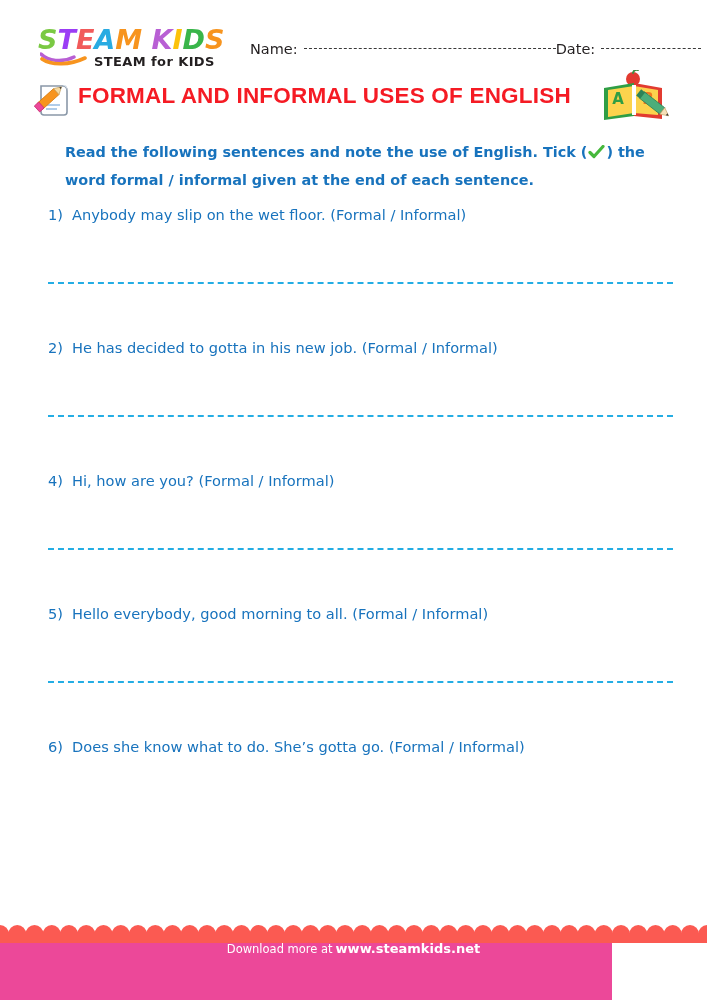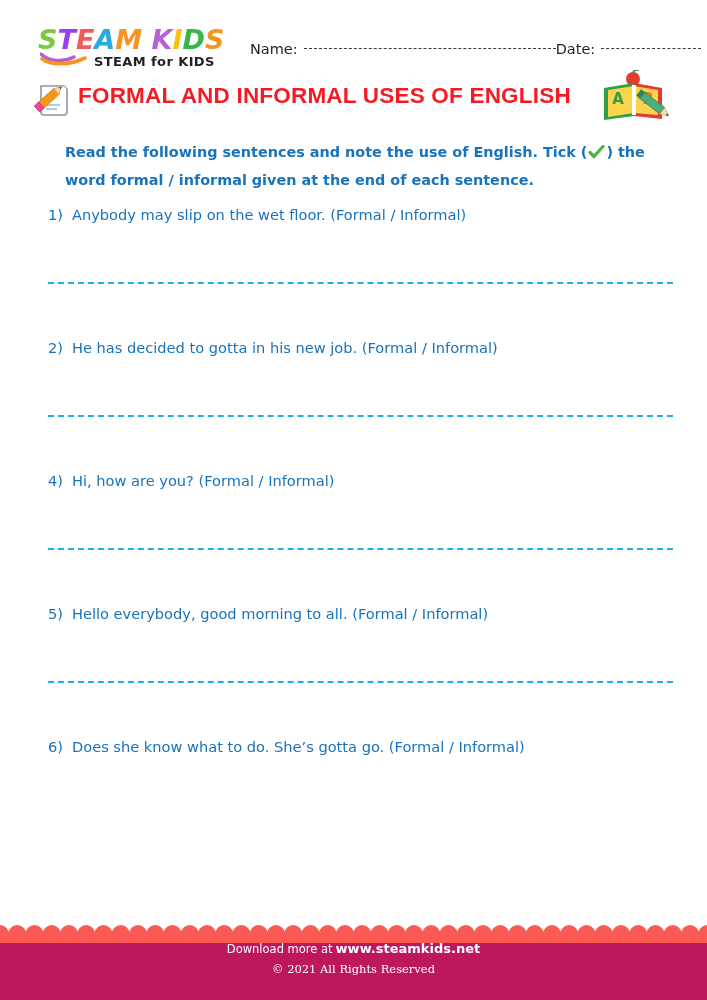--- a/index.html
+++ b/index.html
@@ -165,23 +165,23 @@
     width: 625px;
     height: 0;
     border-top: 2.2px dashed #24ade4;
   }
 
   
   .footer {
     position: absolute;
     left: 0;
     bottom: 0;
-    width: 707px;
+    width: 612px;
     height: 68px;
-    background: #be185d;
+    background: #ec4899;
   }
   .footer-scallop {
     position: absolute;
     left: 0;
     top: -9px;
     width: 707px;
     height: 20px;
     overflow: hidden;
   }
   .footer-scallop svg { display: block; }
@@ -345,15 +345,14 @@
           <circle cx="690" cy="11" r="9"></circle>
           <circle cx="707.25" cy="11" r="9"></circle>
         </g>
       <rect x="0" y="10" width="707" height="10" fill="#fb5a52"></rect>
     </svg>
   </div>
   <div class="footer-inner">
     <div class="footer-line1">
       <span>Download more at</span><span class="site">www.steamkids.net</span>
     </div>
-    <div class="footer-line2">© 2021 All Rights Reserved</div>
   </div>
 </div>
 
 </body></html>

